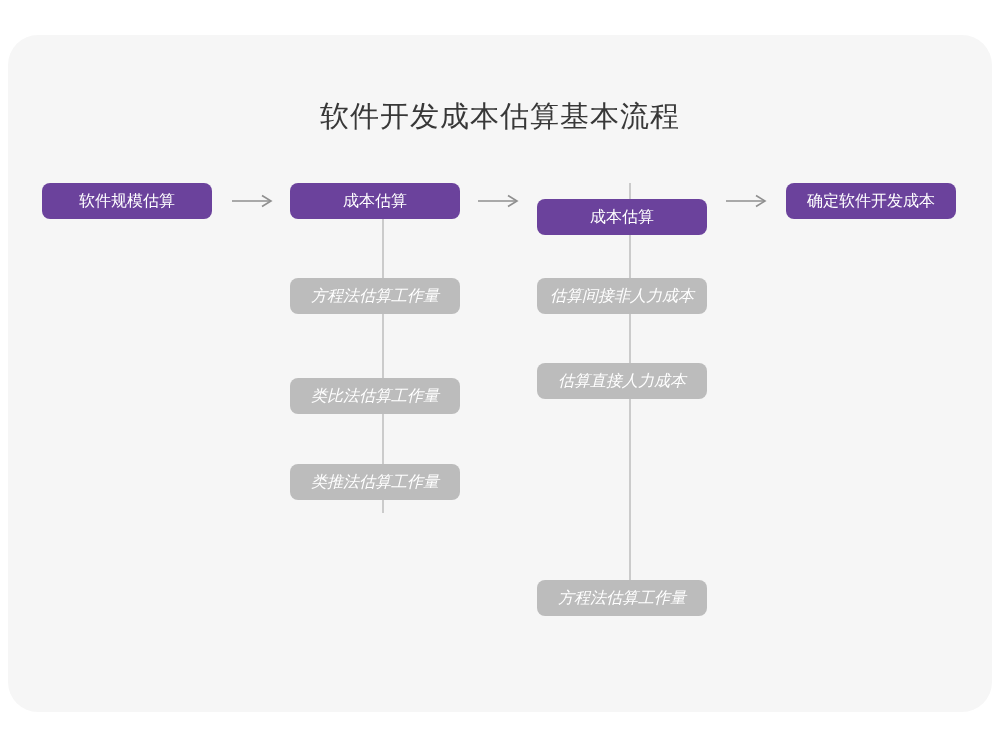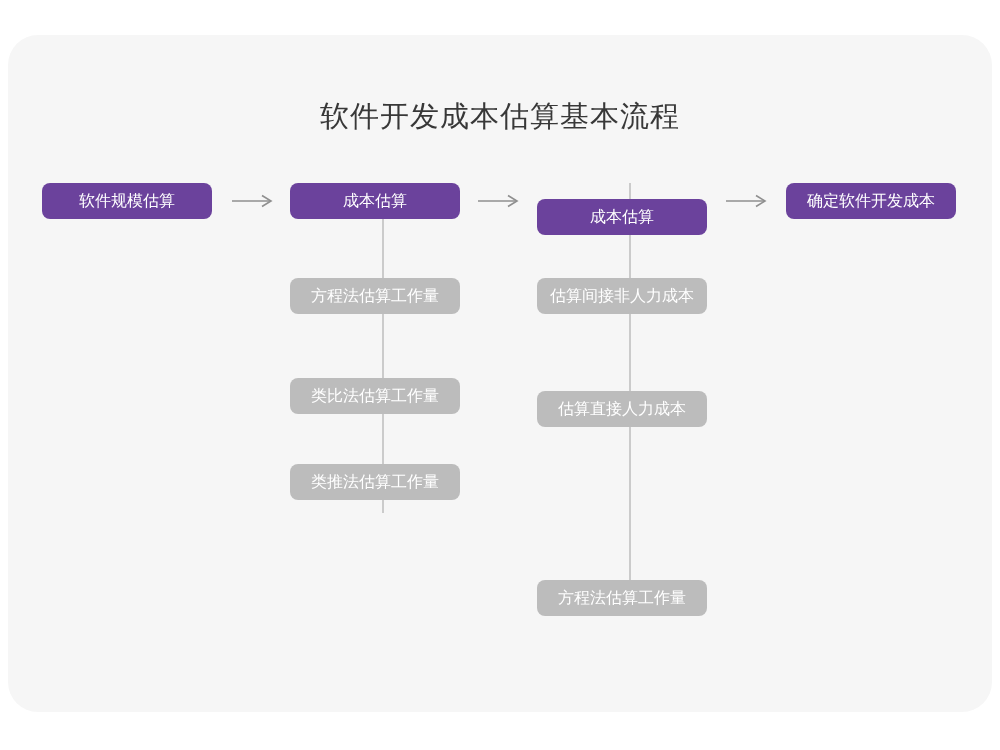--- a/index.html
+++ b/index.html
@@ -41,21 +41,21 @@
     position:absolute;
     width:170px;height:36px;
     border-radius:8px;
     display:flex;align-items:center;justify-content:center;
     font-size:16px;
     color:var(--box-text);
     z-index:2;
     white-space:nowrap;
   }
   .node.main{background:var(--primary);}
-  .node.sub{background:var(--secondary);}
+  .node.sub{background:var(--secondary);font-style:italic;}
   .arrow{
     position:absolute;
     color:var(--arrow);
     z-index:2;
   }
   .vline{
     position:absolute;
     width:2px;
     background:var(--connector);
     z-index:1;
@@ -93,17 +93,17 @@
       <polyline points="34,1.5 43,7 34,12.5" fill="none" stroke="currentColor" stroke-width="1.6"></polyline>
     </svg>
 
     <div class="node main" style="left:778px;top:148px">确定软件开发成本</div>
 
     <div class="node sub" style="left:282px;top:243px">方程法估算工作量</div>
     <div class="node sub" style="left:282px;top:343px">类比法估算工作量</div>
     <div class="node sub" style="left:282px;top:429px">类推法估算工作量</div>
 
     <div class="node sub" style="left:529px;top:243px">估算间接非人力成本</div>
-    <div class="node sub" style="left:529px;top:356px">估算直接人力成本</div>
+    <div class="node sub" style="left:529px;top:328px">估算直接人力成本</div>
     <div class="node sub" style="left:529px;top:545px">方程法估算工作量</div>
 
   </div>
 </div>
 
 </body></html>

